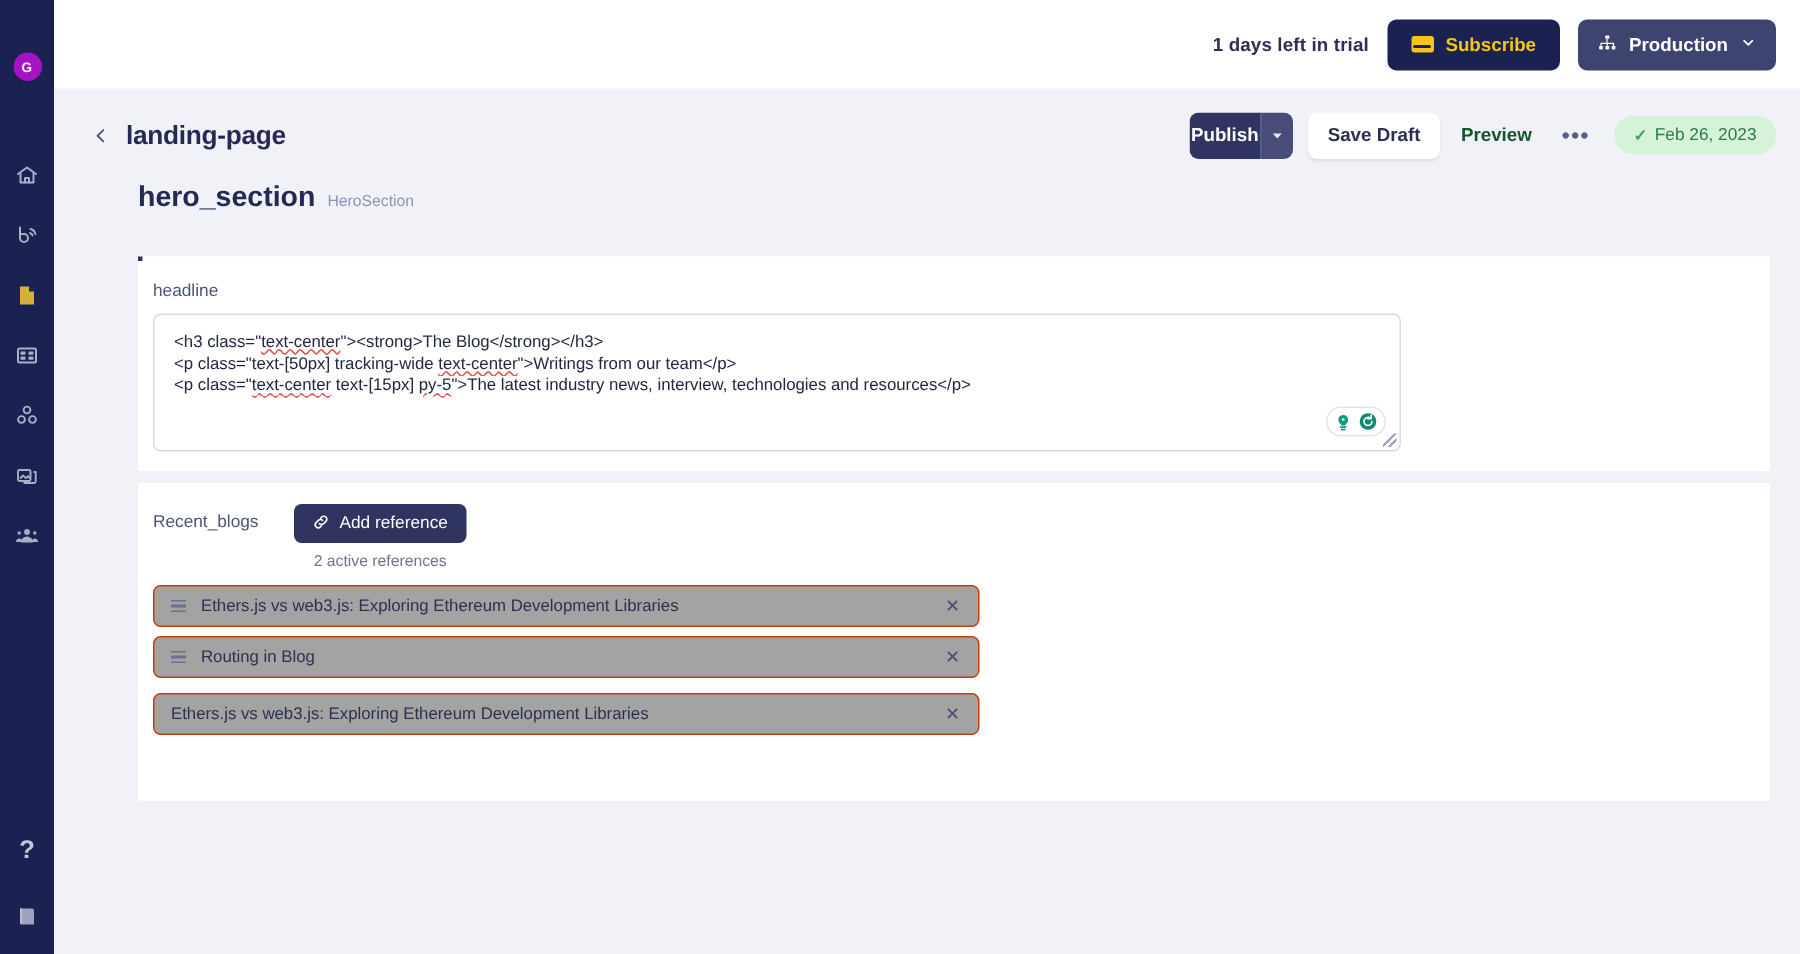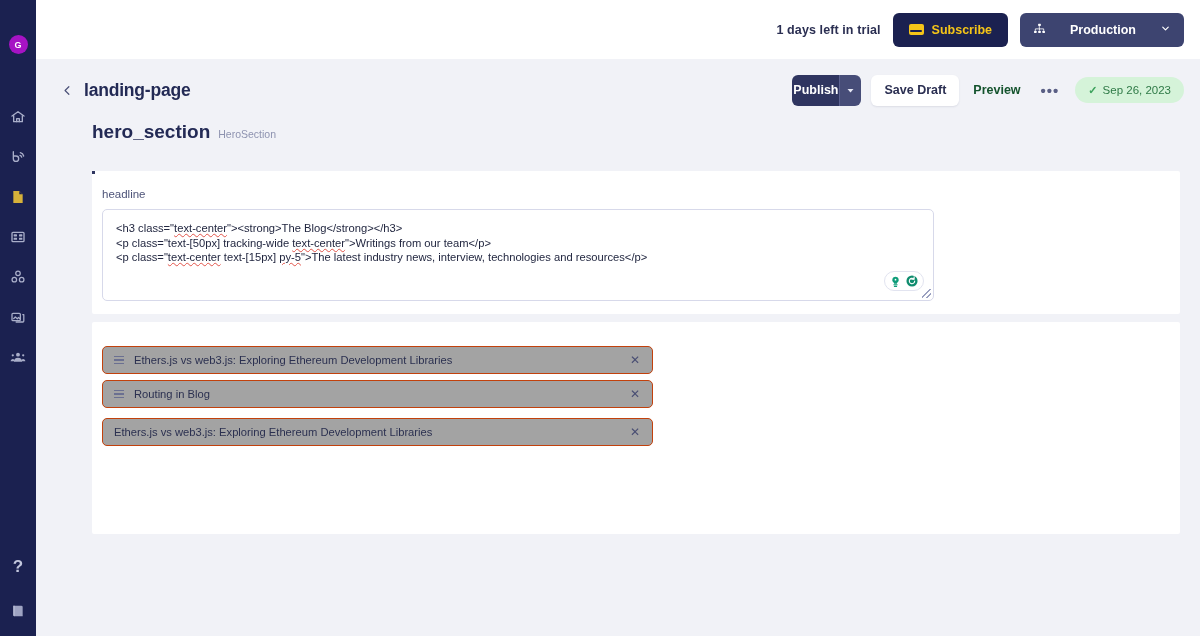--- a/index.html
+++ b/index.html
@@ -61,21 +61,21 @@
   .card-icon { width: 15px; height: 11px; border-radius: 2px; background: #f5c518; position: relative; flex: 0 0 auto; }
   .card-icon::after {
     content: ""; position: absolute; left: 1.5px; right: 1.5px; top: 5.5px; height: 2.5px;
     background: #1b2150; border-radius: 1px;
   }
   .btn-env {
     background: #3d4470; color: #ffffff;
     border: none; border-radius: 6px;
     height: 34px; padding: 0 13px;
     font-size: 12.5px; font-weight: 700;
-    display: flex; align-items: center; gap: 24px;
+    display: flex; align-items: center; gap: 8px;
     cursor: pointer; font-family: inherit;
   }
 
   
   .page-header {
     height: 62px; display: flex; align-items: center;
     padding: 0 16px 0 22px; gap: 0; flex: 0 0 62px;
   }
   .back-chevron {
     width: 18px; height: 18px; display: flex; align-items: center; justify-content: center;
@@ -325,21 +325,21 @@
                   <path d="M4 8h16l-8 9z"></path>
                 </svg>
             </span>
           </button>
         </div>
         <button class="btn-white">Save Draft</button>
         <button class="btn-ghost">Preview</button>
         <button class="more-btn">•••</button>
         <div class="date-badge">
           <span class="check-glyph">✓</span>
-          <span>Sep 26, 2023</span>
+          <span>Feb 26, 2023</span>
         </div>
       </div>
     </div>
 
     <div class="section-label-row">
       <span class="section-name">hero_section</span>
       <span class="section-type">HeroSection</span>
     </div>
 
     <div class="card card-hero">
@@ -366,20 +366,35 @@
                 <path d="M15.6 4.9v3.9h-3.9" fill="none" stroke="#ffffff" stroke-width="1.9" stroke-linecap="round" stroke-linejoin="round"></path>
               </svg>
             </span>
           </div>
           <div class="resize-grip"></div>
         </div>
       </div>
     </div>
 
     <div class="card card-refs">
+      <div class="ref-head">
+        <div class="ref-title">Recent_blogs</div>
+        <div class="ref-head-right">
+          <button class="btn-addref">
+            <span>
+              <svg width="12" height="12" viewBox="0 0 24 24" fill="none" stroke="currentColor" stroke-width="2" stroke-linecap="round">
+                <path d="M9.8 14.2a4 4 0 0 0 5.7 0l3-3a4 4 0 1 0-5.7-5.7l-1.4 1.4"></path>
+                <path d="M14.2 9.8a4 4 0 0 0-5.7 0l-3 3a4 4 0 1 0 5.7 5.7l1.4-1.4"></path>
+              </svg>
+            </span>
+            <span>Add reference</span>
+          </button>
+          <div class="active-refs">2 active references</div>
+        </div>
+      </div>
 
       <div class="ref-list">
         <div class="ref-row">
           <span class="drag-handle">
               <i></i>
               <i></i>
               <i></i>
             </span>
           <span class="ref-text">Ethers.js vs web3.js: Exploring Ethereum Development Libraries</span>
           <button class="ref-close">✕</button>

